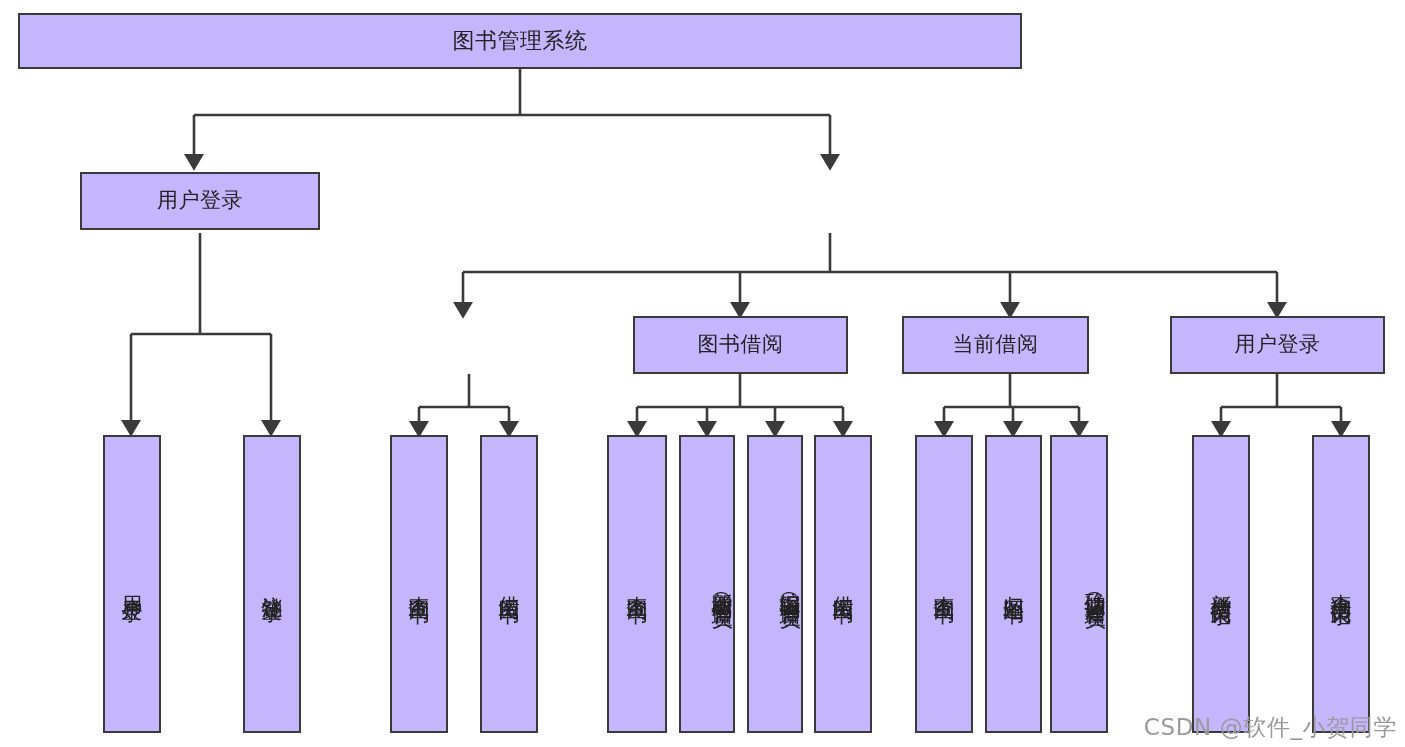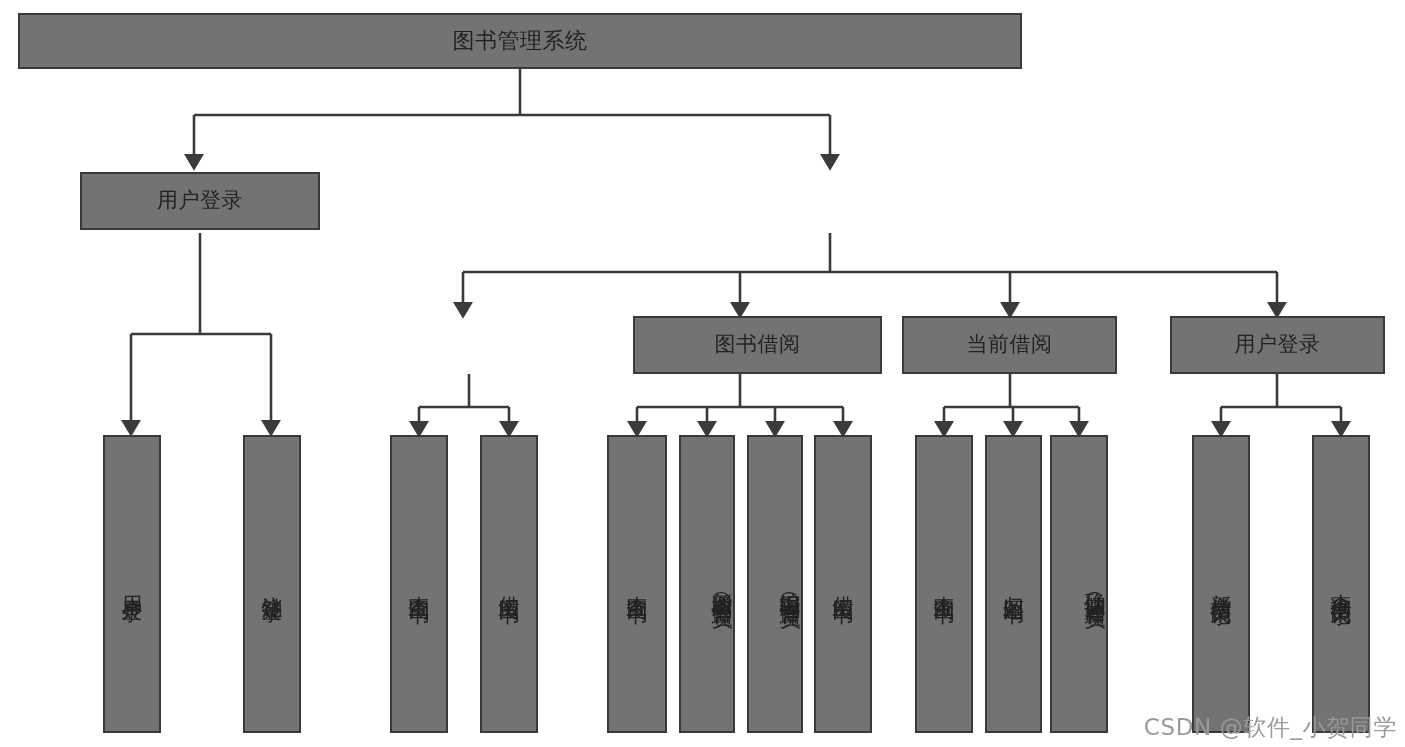--- a/index.html
+++ b/index.html
@@ -1,20 +1,20 @@
 <!DOCTYPE html>
 <html><head>
 <meta charset="utf-8">
 <style>
   html,body{margin:0;padding:0;background:#ffffff;}
   body{width:1405px;height:747px;position:relative;overflow:hidden;
        font-family:"DejaVu Sans","Liberation Sans",sans-serif;color:#1f1f1f;}
   #canvas{position:absolute;inset:0;width:1405px;height:747px;}
   svg.lines{position:absolute;left:0;top:0;width:1405px;height:747px;pointer-events:none;}
-  .node{position:absolute;box-sizing:border-box;border:2.5px solid #3a3a3a;background:#737373;
+  .node{position:absolute;box-sizing:border-box;border:2.5px solid #3a3a3a;background:#c4b5fd;
         display:flex;align-items:center;justify-content:center;text-align:right;}
   .node .lbl{display:block;line-height:1.12;letter-spacing:.5px;color:#222;}
   .h-node .lbl{font-size:21px;}
   .root .lbl{font-size:22px;}
   .v-node{writing-mode:vertical-rl;text-orientation:upright;}
   .v-node .lbl{writing-mode:vertical-rl;text-orientation:upright;font-size:21px;
                letter-spacing:2.5px;line-height:1.05;}
   .v-node.align-top{align-items:flex-start;padding-top:4px;}
   .v-node.align-mid{align-items:center;}
   .watermark{position:absolute;right:8px;bottom:4px;font-size:23px;color:#9a9a9a;
@@ -77,24 +77,24 @@
   </svg>
 
   <div class="node h-node root" style="left:18px;top:13px;width:1004px;height:56px;">
     <span class="lbl">图书管理系统</span>
   </div>
 
   <div class="node h-node" style="left:80px;top:172px;width:240px;height:58px;">
     <span class="lbl">用户登录</span>
   </div>
 
-  <div class="node h-node" style="left:633px;top:316px;width:249px;height:58px;">
+  <div class="node h-node" style="left:633px;top:316px;width:215px;height:58px;">
     <span class="lbl">图书借阅</span>
   </div>
-  <div class="node h-node" style="left:902px;top:316px;width:215px;height:58px;">
+  <div class="node h-node" style="left:902px;top:316px;width:187px;height:58px;">
     <span class="lbl">当前借阅</span>
   </div>
   <div class="node h-node" style="left:1170px;top:316px;width:215px;height:58px;">
     <span class="lbl">用户登录</span>
   </div>
 
   <div class="node v-node align-mid" style="left:103px;top:435px;width:58px;height:298px;">
     <span class="lbl">用户登录</span>
   </div>
   <div class="node v-node align-mid" style="left:243px;top:435px;width:58px;height:298px;">

